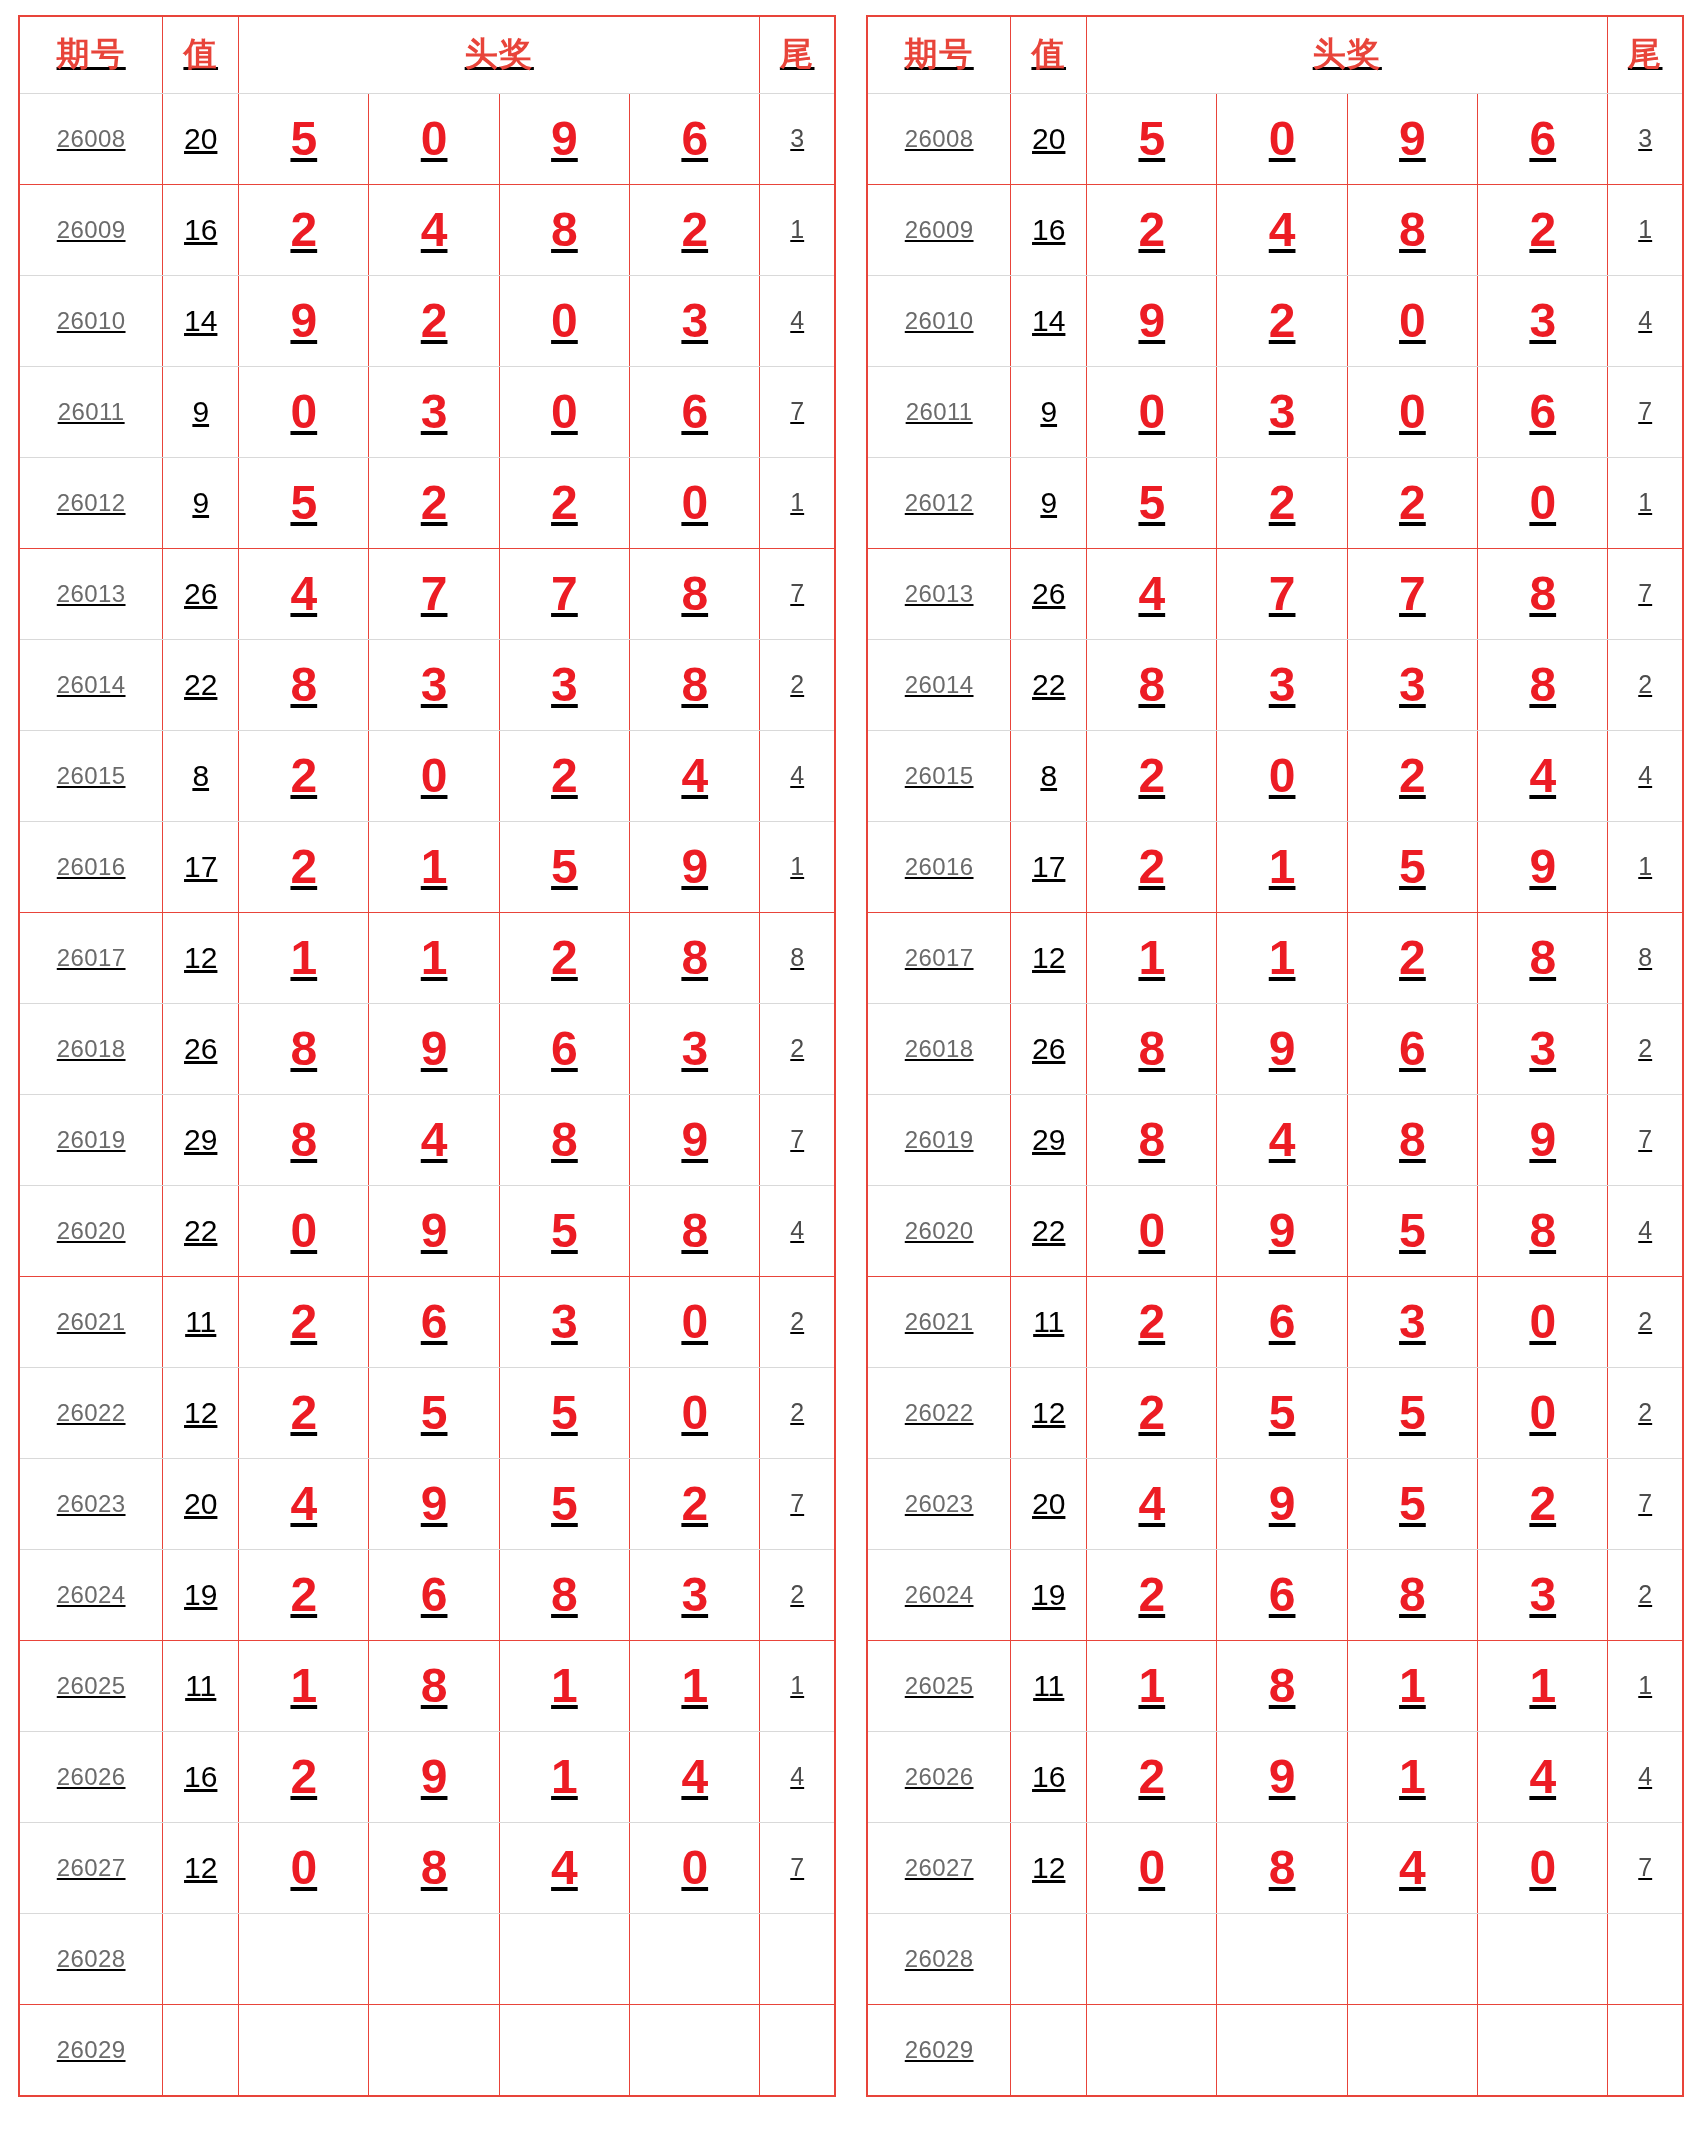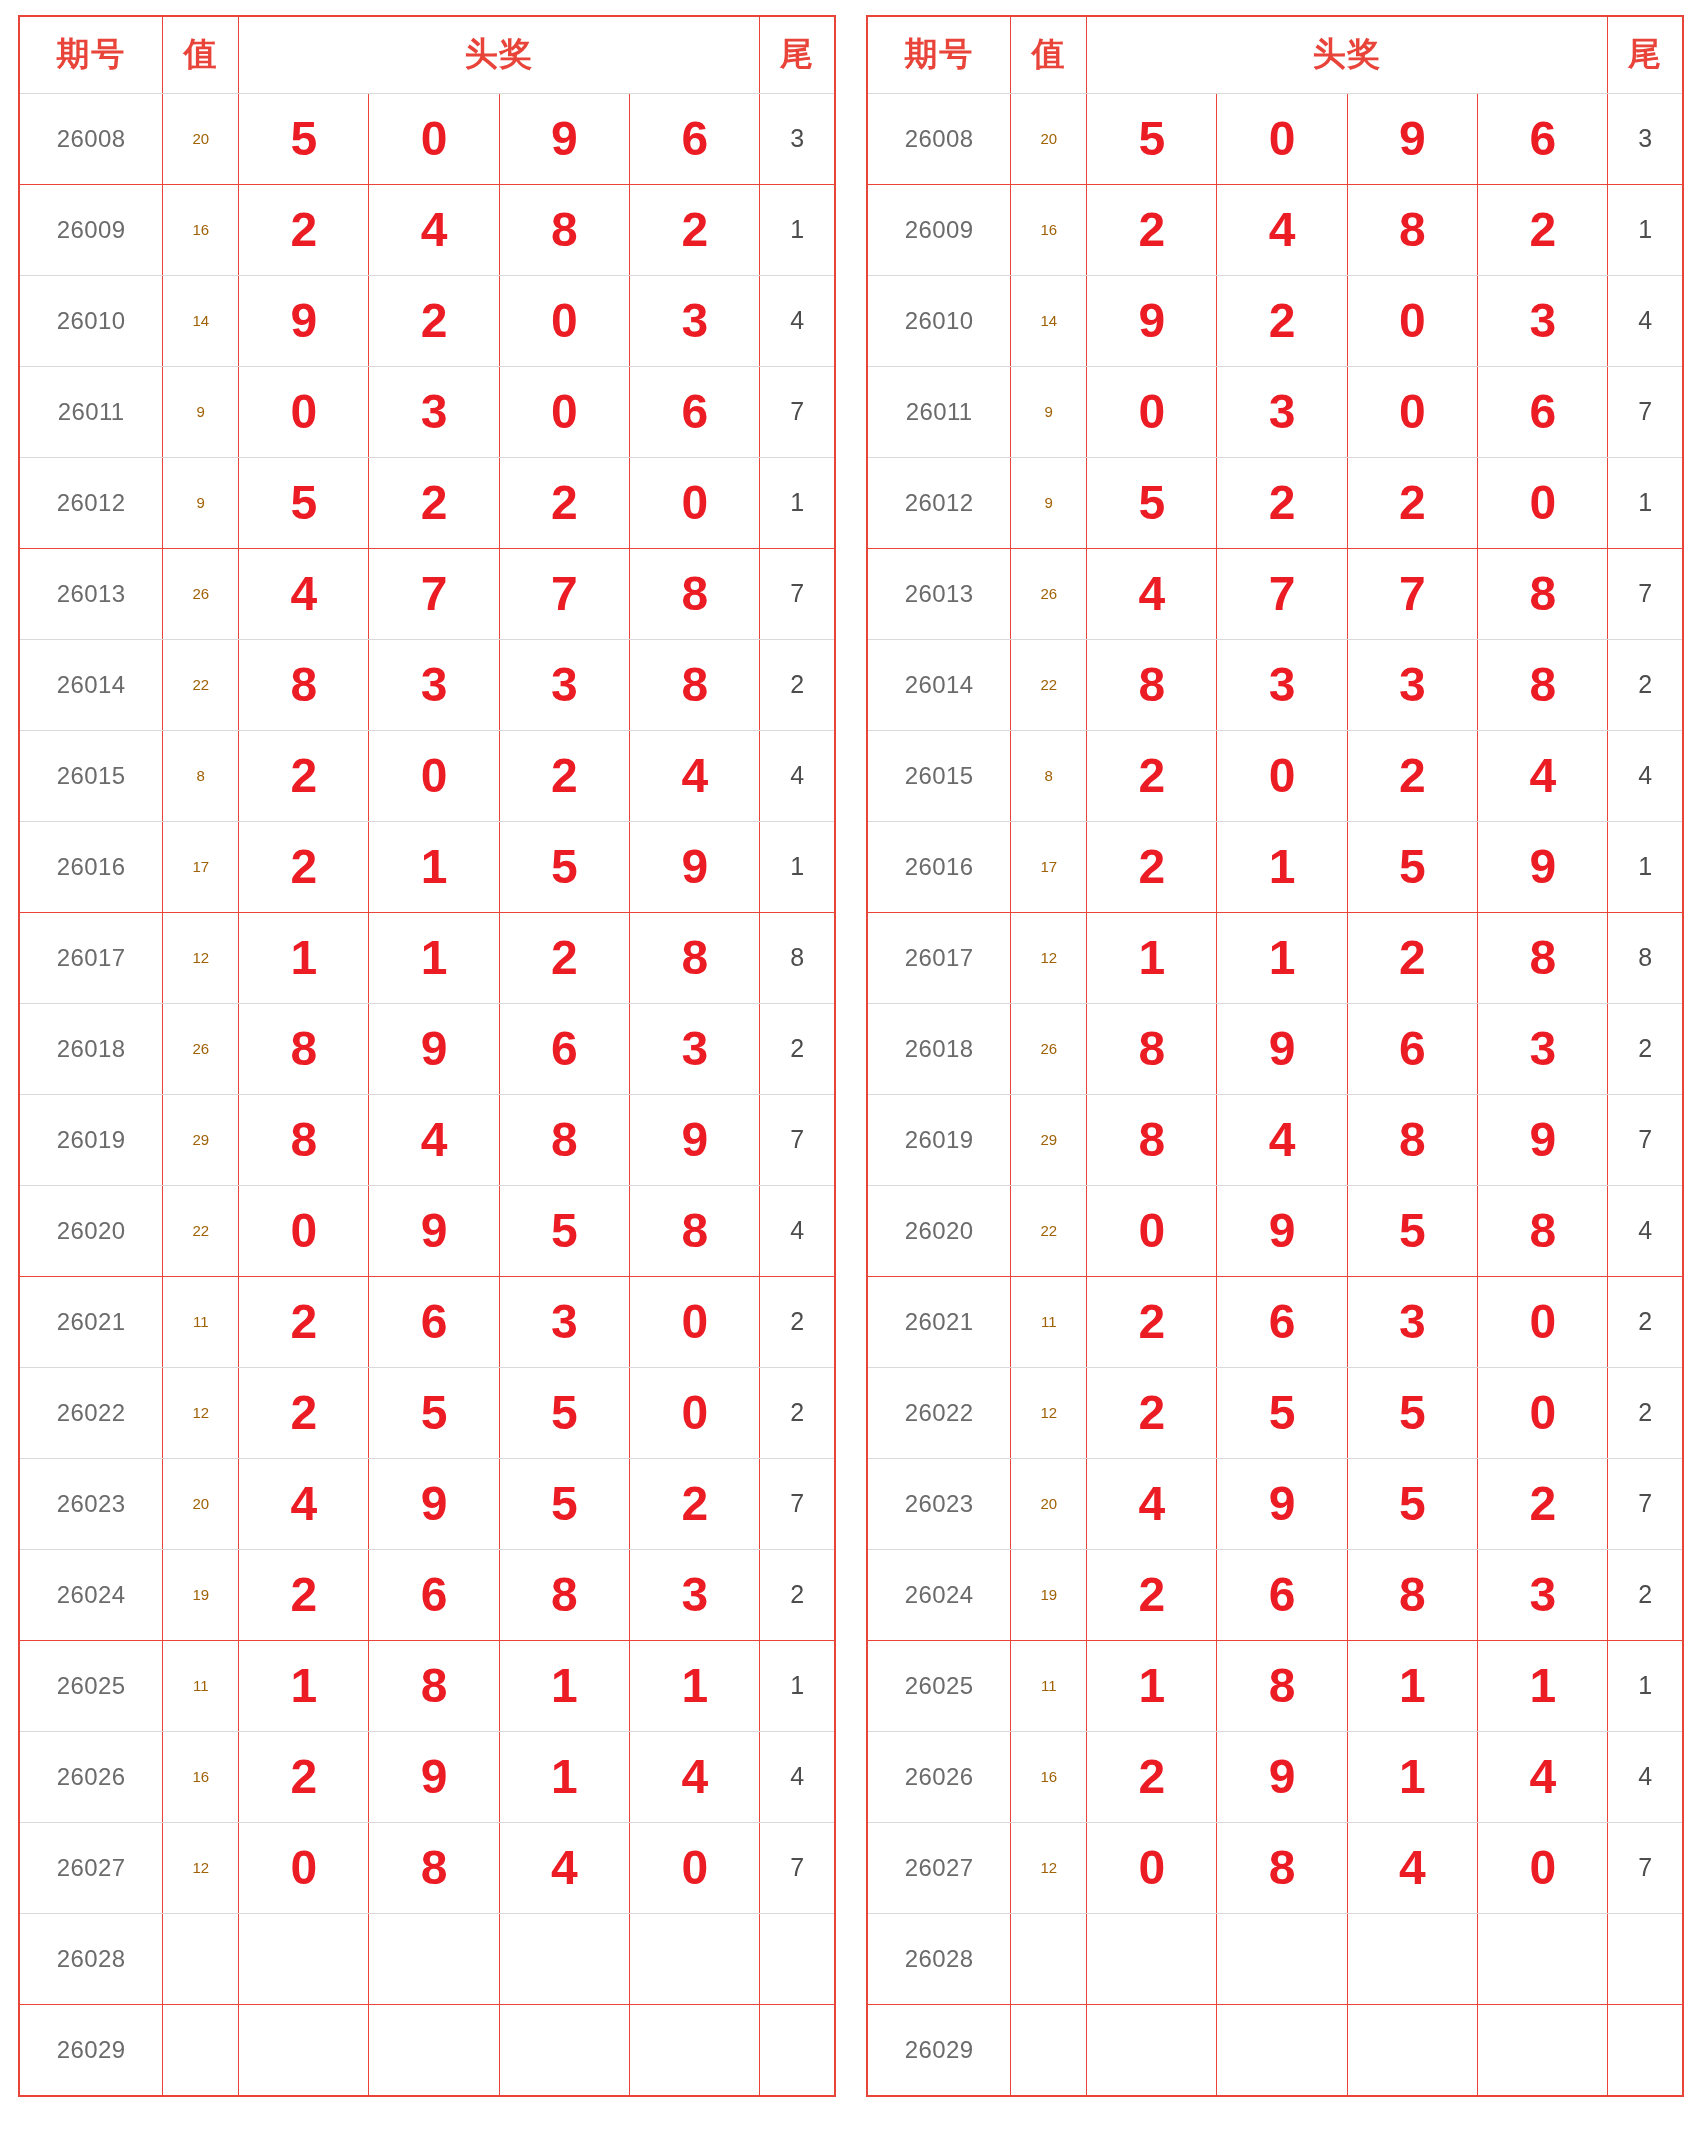--- a/index.html
+++ b/index.html
@@ -22,20 +22,21 @@
     width: 1702px;
   }
   .panel {
     flex: 1 1 0;
     border-top: 2.5px solid #e8443a;
     border-bottom: 2.5px solid #e8443a;
     border-left: 2.5px solid #e8443a;
     border-right: 2.5px solid #e8443a;
     box-sizing: border-box;
     background: #fff;
+    text-decoration: underline;
   }
   table.lottery {
     border-collapse: collapse;
     width: 100%;
     table-layout: fixed;
   }
   table.lottery td, table.lottery th {
     border-right: 1.6px solid #e8443a;
     border-bottom: 0.8px solid #d9d9d9;
     padding: 0;
@@ -66,22 +67,22 @@
   tbody tr {
     height: 91px;
   }
   tbody td.issue {
     color: #6b6b6b;
     font-size: 24px;
     letter-spacing: 0.4px;
     margin-top: 40px;
   }
   tbody td.val {
-    color: #a16207;
-    font-size: 15px;
+    color: #000000;
+    font-size: 30px;
   }
   tbody td.digit {
     color: #ec1c24;
     font-size: 48px;
     font-weight: bold;
     line-height: 1;
   }
   tbody td.tail {
     color: #4d4d4d;
     font-size: 25px;

